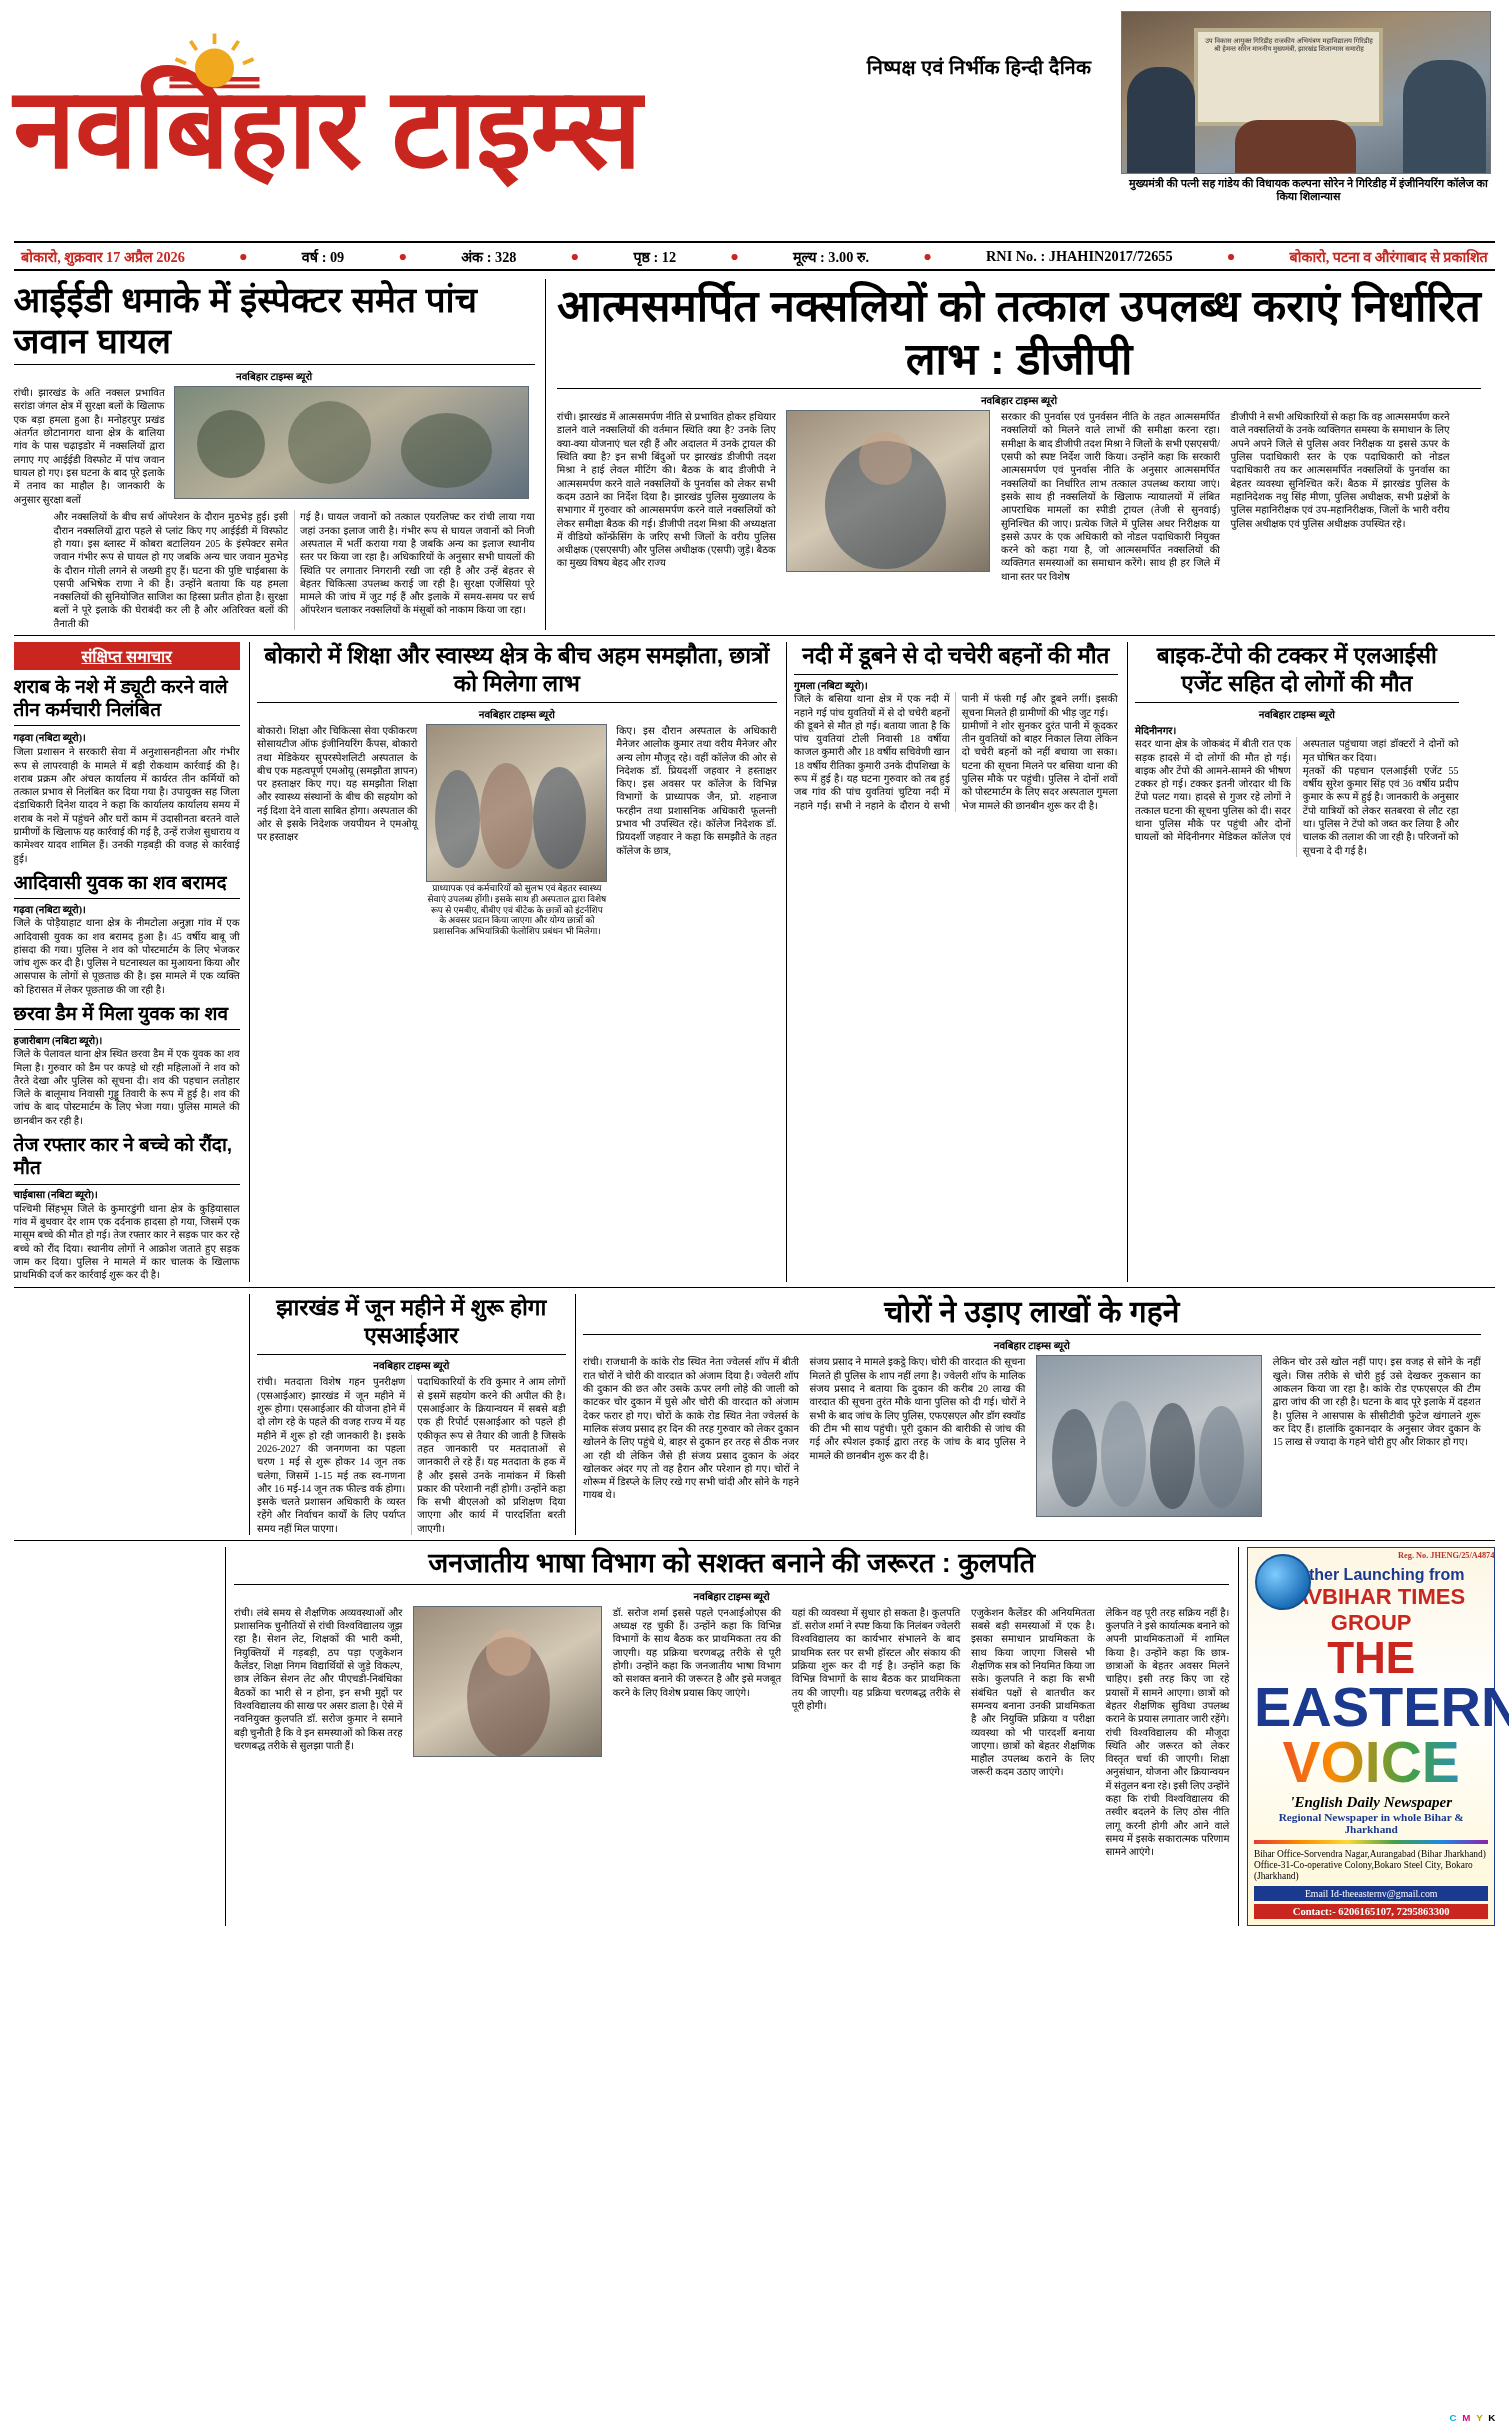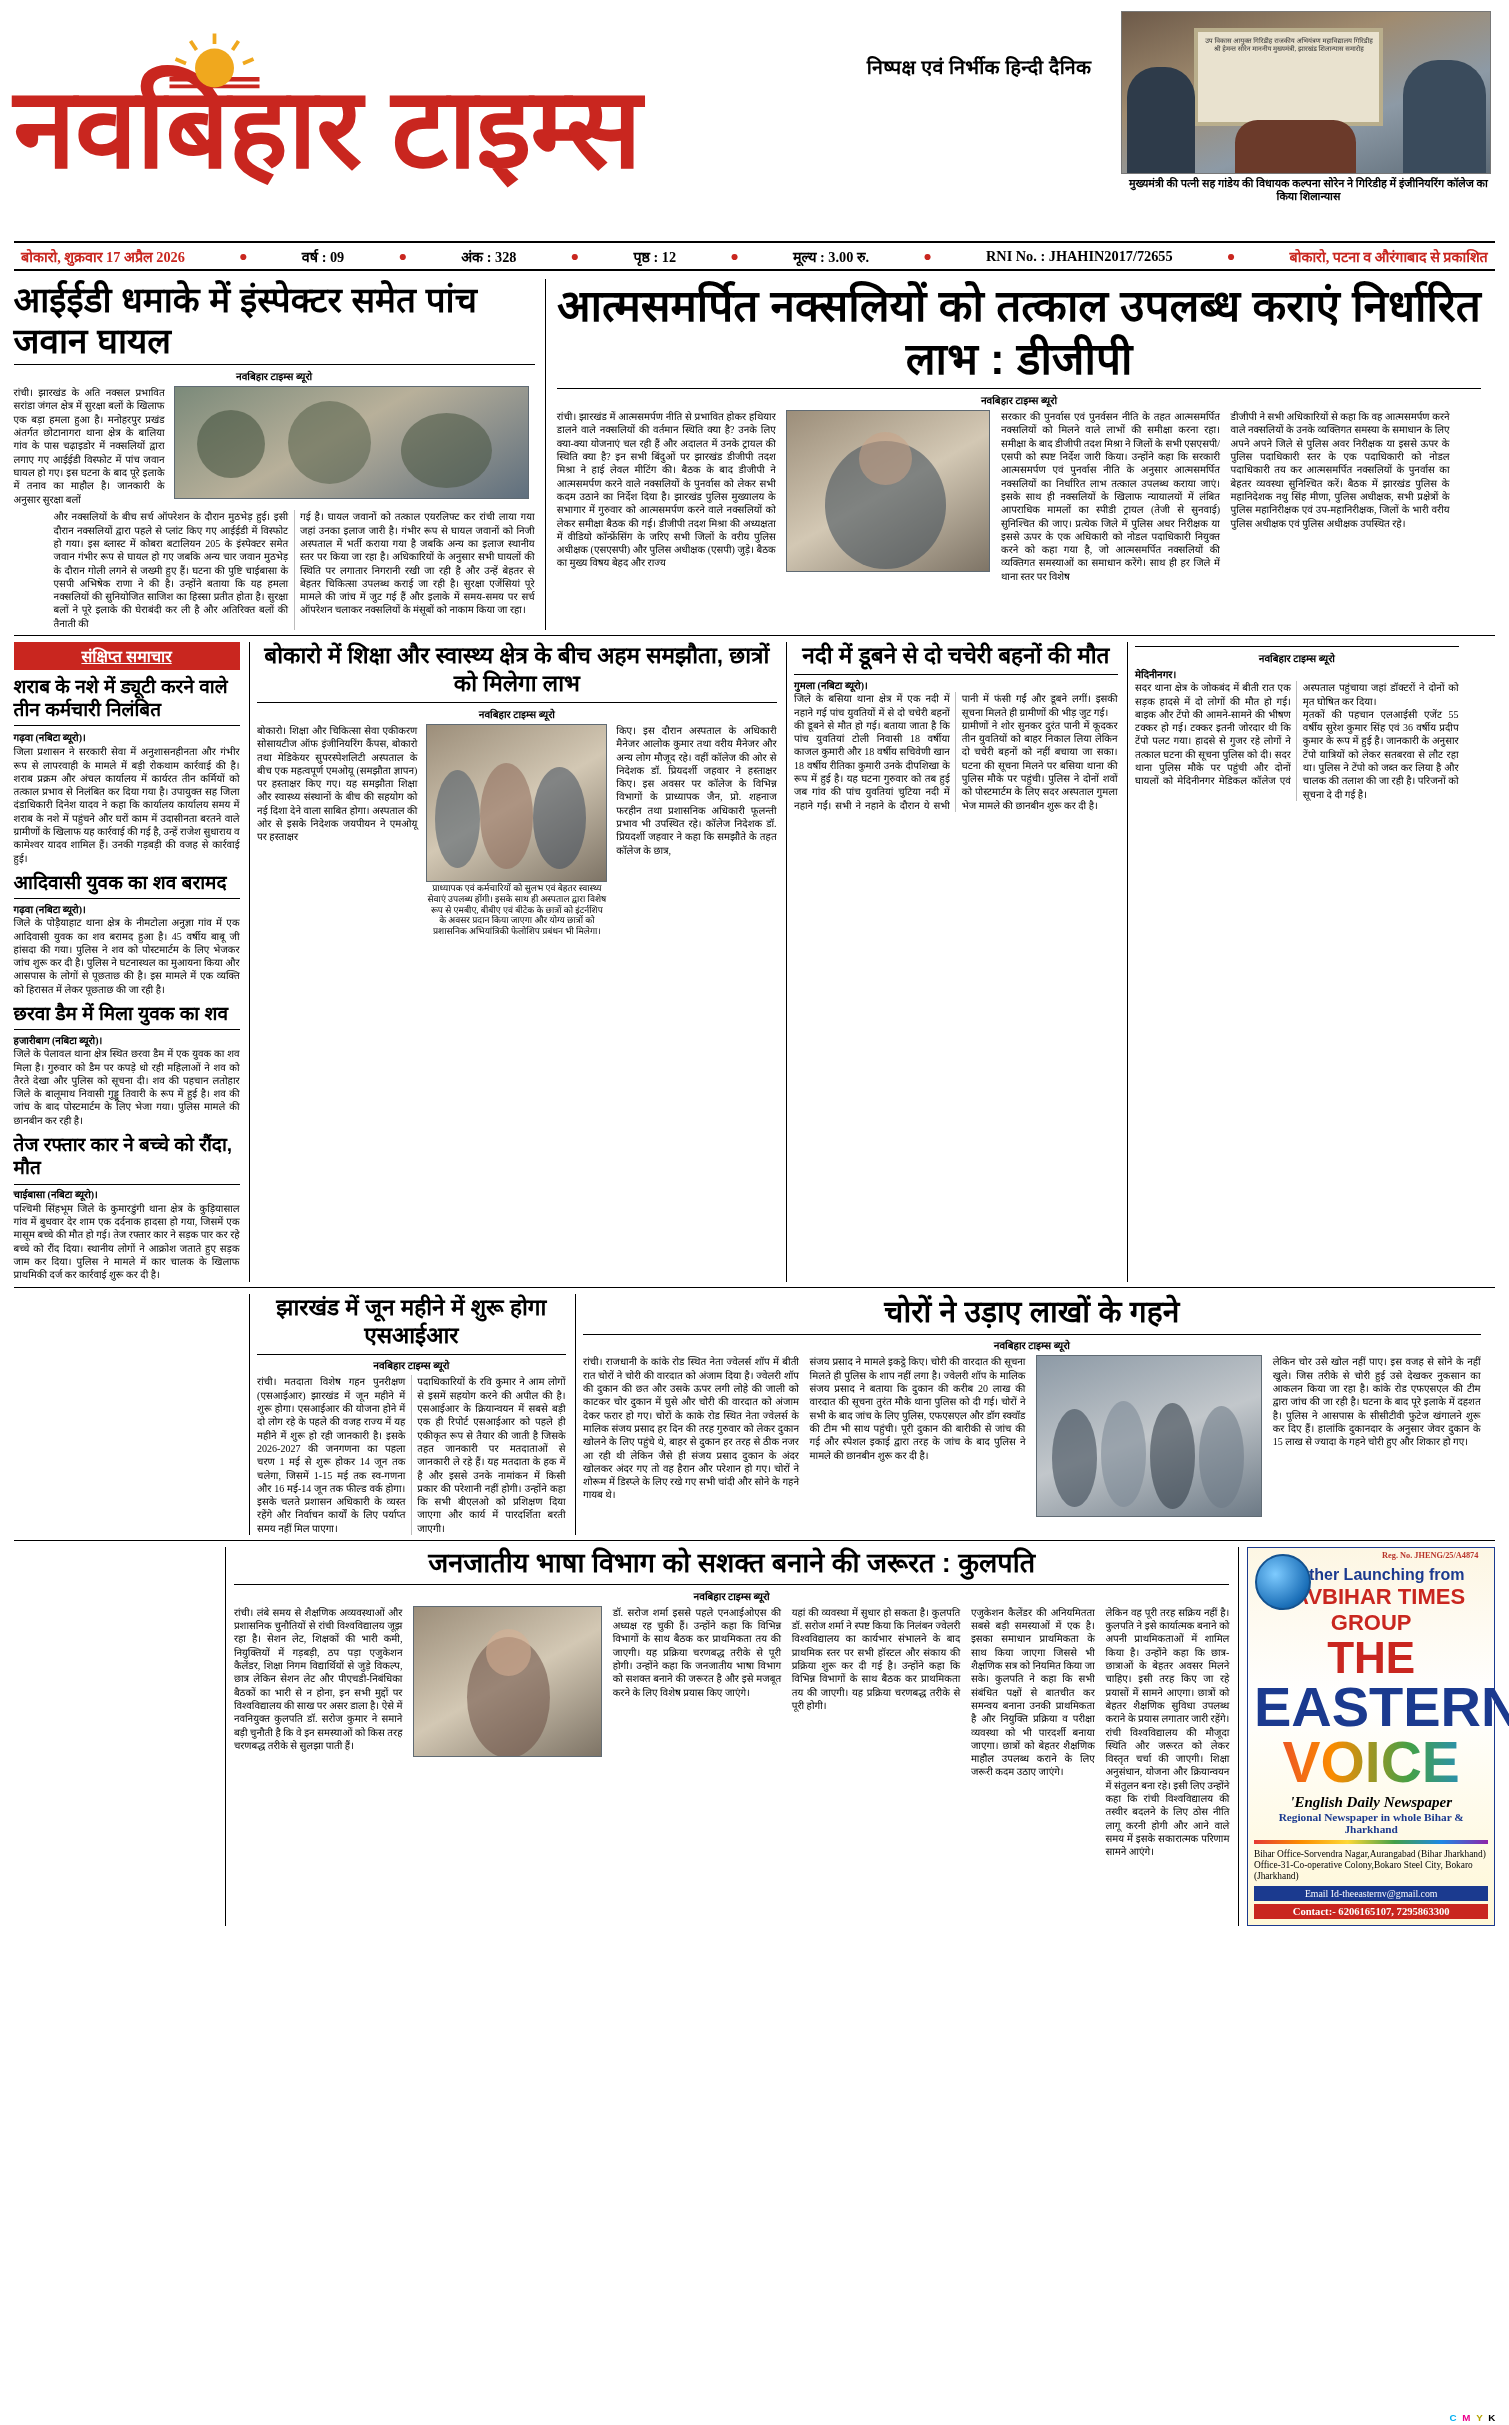--- a/index.html
+++ b/index.html
@@ -87,21 +87,21 @@
   }
   .h2 { font-size:22.6px; line-height:28px; font-weight:bold; font-family:"Liberation Sans", sans-serif; }
   .h3 { font-size:19px; line-height:23.4px; font-weight:bold; font-family:"Liberation Sans", sans-serif; }
   .h-big-center { font-size:30px; line-height:36px; font-weight:bold; text-align:center; font-family:"Liberation Sans", sans-serif; }
 
   
   .ad {
     border:1.5px solid #1b3a8f; background:linear-gradient(180deg,#fdf6e3,#ffffff 40%,#fff7d6);
     padding:6px; position:relative;
   }
-  .ad-reg { position:absolute; right:16px; top:3px; font-size:8.3px; color:#b8342a; font-weight:bold; }
+  .ad-reg { position:absolute; right:0; top:3px; font-size:8.3px; color:#b8342a; font-weight:bold; }
   .ad-l1 { color:#1b3a8f; font-size:16px; font-weight:bold; text-align:center; margin-top:12px; font-family:"Liberation Sans",sans-serif;}
   .ad-l2 { color:#c9261f; font-size:22px; font-weight:bold; text-align:center; font-family:"Liberation Sans",sans-serif;}
   .ad-the { color:#c9261f; font-size:44px; font-weight:bold; text-align:center; line-height:44px; font-family:"Liberation Sans",sans-serif;}
   .ad-eastern { color:#1b3a8f; font-size:56px; font-weight:bold; text-align:center; line-height:54px; font-family:"Liberation Sans",sans-serif;}
   .ad-voice {
     font-size:57px; font-weight:bold; text-align:center; line-height:57px;
     font-family:"Liberation Sans",sans-serif;
     background:linear-gradient(90deg,#e53935,#fb8c00,#43a047,#1e88e5);
     -webkit-background-clip:text; background-clip:text; color:transparent;
   }
@@ -264,20 +264,21 @@
       <div class="h2" style="text-align:center;">नदी में डूबने से दो चचेरी बहनों की मौत</div>
       <div class="thinrule"></div>
       <div class="body-text" style="font-weight:bold;">गुमला (नबिटा ब्यूरो)।</div>
       <div class="cols2 body-text">
         <div>जिले के बसिया थाना क्षेत्र में एक नदी में नहाने गई पांच युवतियों में से दो चचेरी बहनों की डूबने से मौत हो गई। बताया जाता है कि पांच युवतियां टोली निवासी 18 वर्षीया काजल कुमारी और 18 वर्षीय सचिवेणी खान 18 वर्षीय रीतिका कुमारी उनके दीपशिखा के रूप में हुई है। यह घटना गुरुवार को तब हुई जब गांव की पांच युवतियां चुटिया नदी में नहाने गईं। सभी ने नहाने के दौरान ये सभी पानी में फंसी गईं और डूबने लगीं। इसकी सूचना मिलते ही ग्रामीणों की भीड़ जुट गई।</div>
         <div>ग्रामीणों ने शोर सुनकर दुरंत पानी में कूदकर तीन युवतियों को बाहर निकाल लिया लेकिन दो चचेरी बहनों को नहीं बचाया जा सका। घटना की सूचना मिलने पर बसिया थाना की पुलिस मौके पर पहुंची। पुलिस ने दोनों शवों को पोस्टमार्टम के लिए सदर अस्पताल गुमला भेज मामले की छानबीन शुरू कर दी है।</div>
       </div>
     </div>
 
     <div class="bcol" style="width:332px;">
+      <div class="h2" style="text-align:center;">बाइक-टेंपो की टक्कर में एलआईसी एजेंट सहित दो लोगों की मौत</div>
       <div class="thinrule"></div>
       <div class="byline">नवबिहार टाइम्स ब्यूरो</div>
       <div class="body-text" style="font-weight:bold;">मेदिनीनगर।</div>
       <div class="cols2 body-text">
         <div>सदर थाना क्षेत्र के जोकबंद में बीती रात एक सड़क हादसे में दो लोगों की मौत हो गई। बाइक और टेंपो की आमने-सामने की भीषण टक्कर हो गई। टक्कर इतनी जोरदार थी कि टेंपो पलट गया। हादसे से गुजर रहे लोगों ने तत्काल घटना की सूचना पुलिस को दी। सदर थाना पुलिस मौके पर पहुंची और दोनों घायलों को मेदिनीनगर मेडिकल कॉलेज एवं अस्पताल पहुंचाया जहां डॉक्टरों ने दोनों को मृत घोषित कर दिया।</div>
         <div>मृतकों की पहचान एलआईसी एजेंट 55 वर्षीय सुरेश कुमार सिंह एवं 36 वर्षीय प्रदीप कुमार के रूप में हुई है। जानकारी के अनुसार टेंपो यात्रियों को लेकर सतबरवा से लौट रहा था। पुलिस ने टेंपो को जब्त कर लिया है और चालक की तलाश की जा रही है। परिजनों को सूचना दे दी गई है।</div>
       </div>
     </div>
   </div>
 

